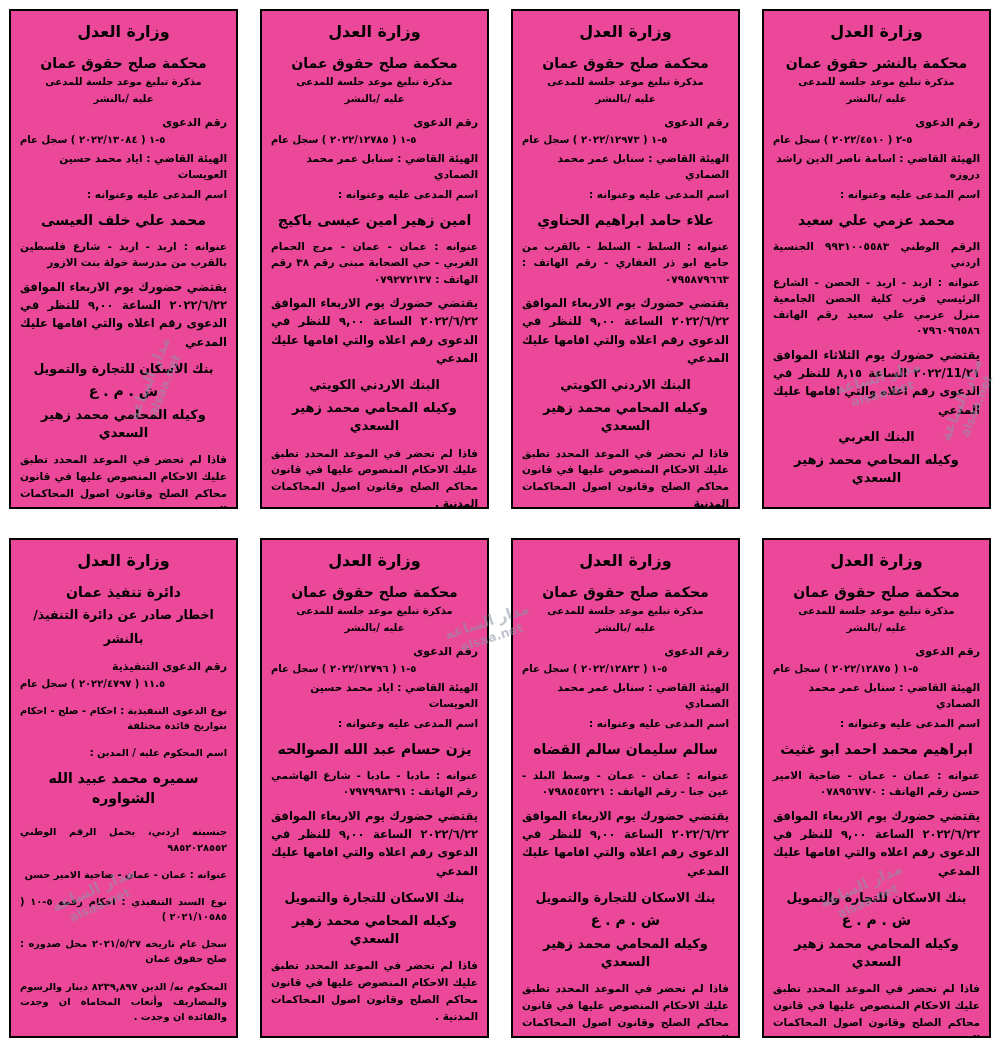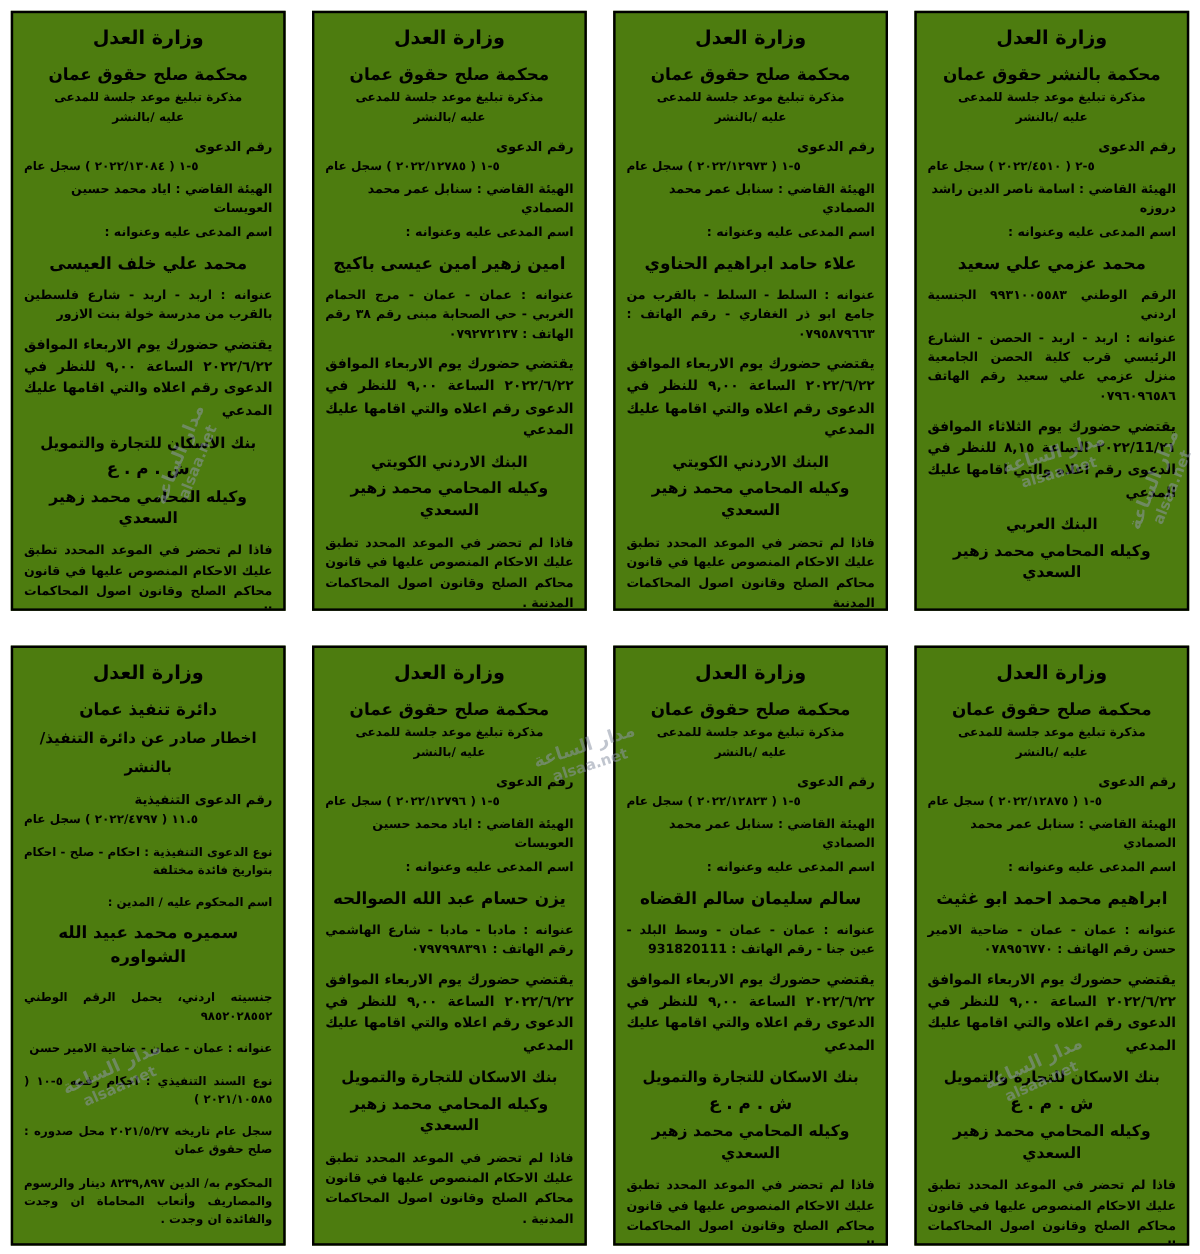--- a/index.html
+++ b/index.html
@@ -13,21 +13,21 @@
 
   .grid {
     position: absolute; inset: 0;
     padding: 9px;
     display: grid; direction: rtl;
     grid-template-columns: repeat(4, 1fr);
     grid-template-rows: 500px 500px;
     column-gap: 22px; row-gap: 29px;
   }
   .notice {
-    border: 2px solid #000; background: #4d7c0f;
+    border: 2px solid #000; background: #ec4899;
     padding: 11px 9px 9px;
     overflow: hidden;
     display: flex; flex-direction: column;
   }
   .ln { width: 100%; }
   .ministry { font-size: 16px; font-weight: 700; text-align: center; line-height: 1.3; margin-bottom: 9px; }
   .court    { font-size: 14px; font-weight: 700; text-align: center; line-height: 1.6; }
   .title    { font-size: 10px; font-weight: 700; text-align: center; line-height: 1.65; }
   .title2   { font-size: 12.5px; font-weight: 700; text-align: center; line-height: 1.9; }
   .label    { font-size: 11px; font-weight: 700; text-align: right; margin-top: 9px; }
@@ -149,21 +149,21 @@
       <article class="notice">
         <div class="ln ministry">وزارة العدل</div>
         <div class="ln court">محكمة صلح حقوق عمان</div>
         <div class="ln title">مذكرة تبليغ موعد جلسة للمدعى</div>
         <div class="ln title">عليه /بالنشر</div>
         <div class="ln label">رقم الدعوى</div>
         <div class="ln case">٥-١ ( ٢٠٢٢/١٢٨٢٣ ) سجل عام</div>
         <div class="ln info">الهيئة القاضي : سنابل عمر محمد الصمادي</div>
         <div class="ln info">اسم المدعى عليه وعنوانه :</div>
         <div class="ln name">سالم سليمان سالم القضاه</div>
-        <div class="ln addr">عنوانه : عمان - عمان - وسط البلد - عين جنا - رقم الهاتف : 931820111</div>
+        <div class="ln addr">عنوانه : عمان - عمان - وسط البلد - عين جنا - رقم الهاتف : ٠٧٩٨٥٤٥٢٢١</div>
         <div class="ln body">يقتضي حضورك يوم الاربعاء الموافق ٢٠٢٢/٦/٢٢ الساعة ٩,٠٠ للنظر في الدعوى رقم اعلاه والتي اقامها عليك المدعي</div>
         <div class="ln party">بنك الاسكان للتجارة والتمويل</div>
         <div class="ln party2">ش . م . ع</div>
         <div class="ln agent">وكيله المحامي محمد زهير السعدي</div>
         <div class="ln foot">فاذا لم تحضر في الموعد المحدد تطبق عليك الاحكام المنصوص عليها في قانون محاكم الصلح وقانون اصول المحاكمات المدنية</div>
       </article>
       <article class="notice">
         <div class="ln ministry">وزارة العدل</div>
         <div class="ln court">محكمة صلح حقوق عمان</div>
         <div class="ln title">مذكرة تبليغ موعد جلسة للمدعى</div>

